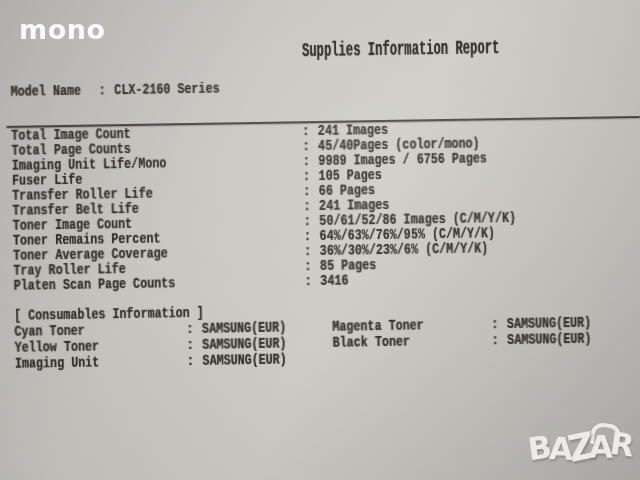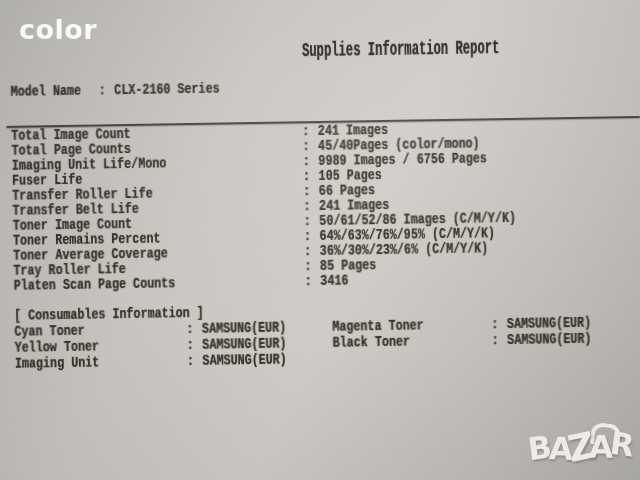--- a/index.html
+++ b/index.html
@@ -98,19 +98,19 @@
     <div class="t c2lbl" style="top:341px">Black Toner</div>
     <div class="t c2val" style="top:341px"><span>:</span><span class="v">SAMSUNG(EUR)</span></div>
 
     <div class="t lbl" style="top:357px">Imaging Unit</div>
     <div class="t c1val" style="top:357px"><span>:</span><span class="v">SAMSUNG(EUR)</span></div>
 
   </div>
 
   <div class="vignette"></div>
 
-  <div class="wm-uckam">color</div>
+  <div class="wm-uckam">mono</div>
 
   <div class="bazar">
     <div class="handle"></div>
     <span class="word"><span class="ltr">B</span><span class="ltr">A</span><span class="ltr">Z</span><span class="ltr">A</span><span class="ltr">R</span></span>
   </div>
 </div>
 
 </body></html>

